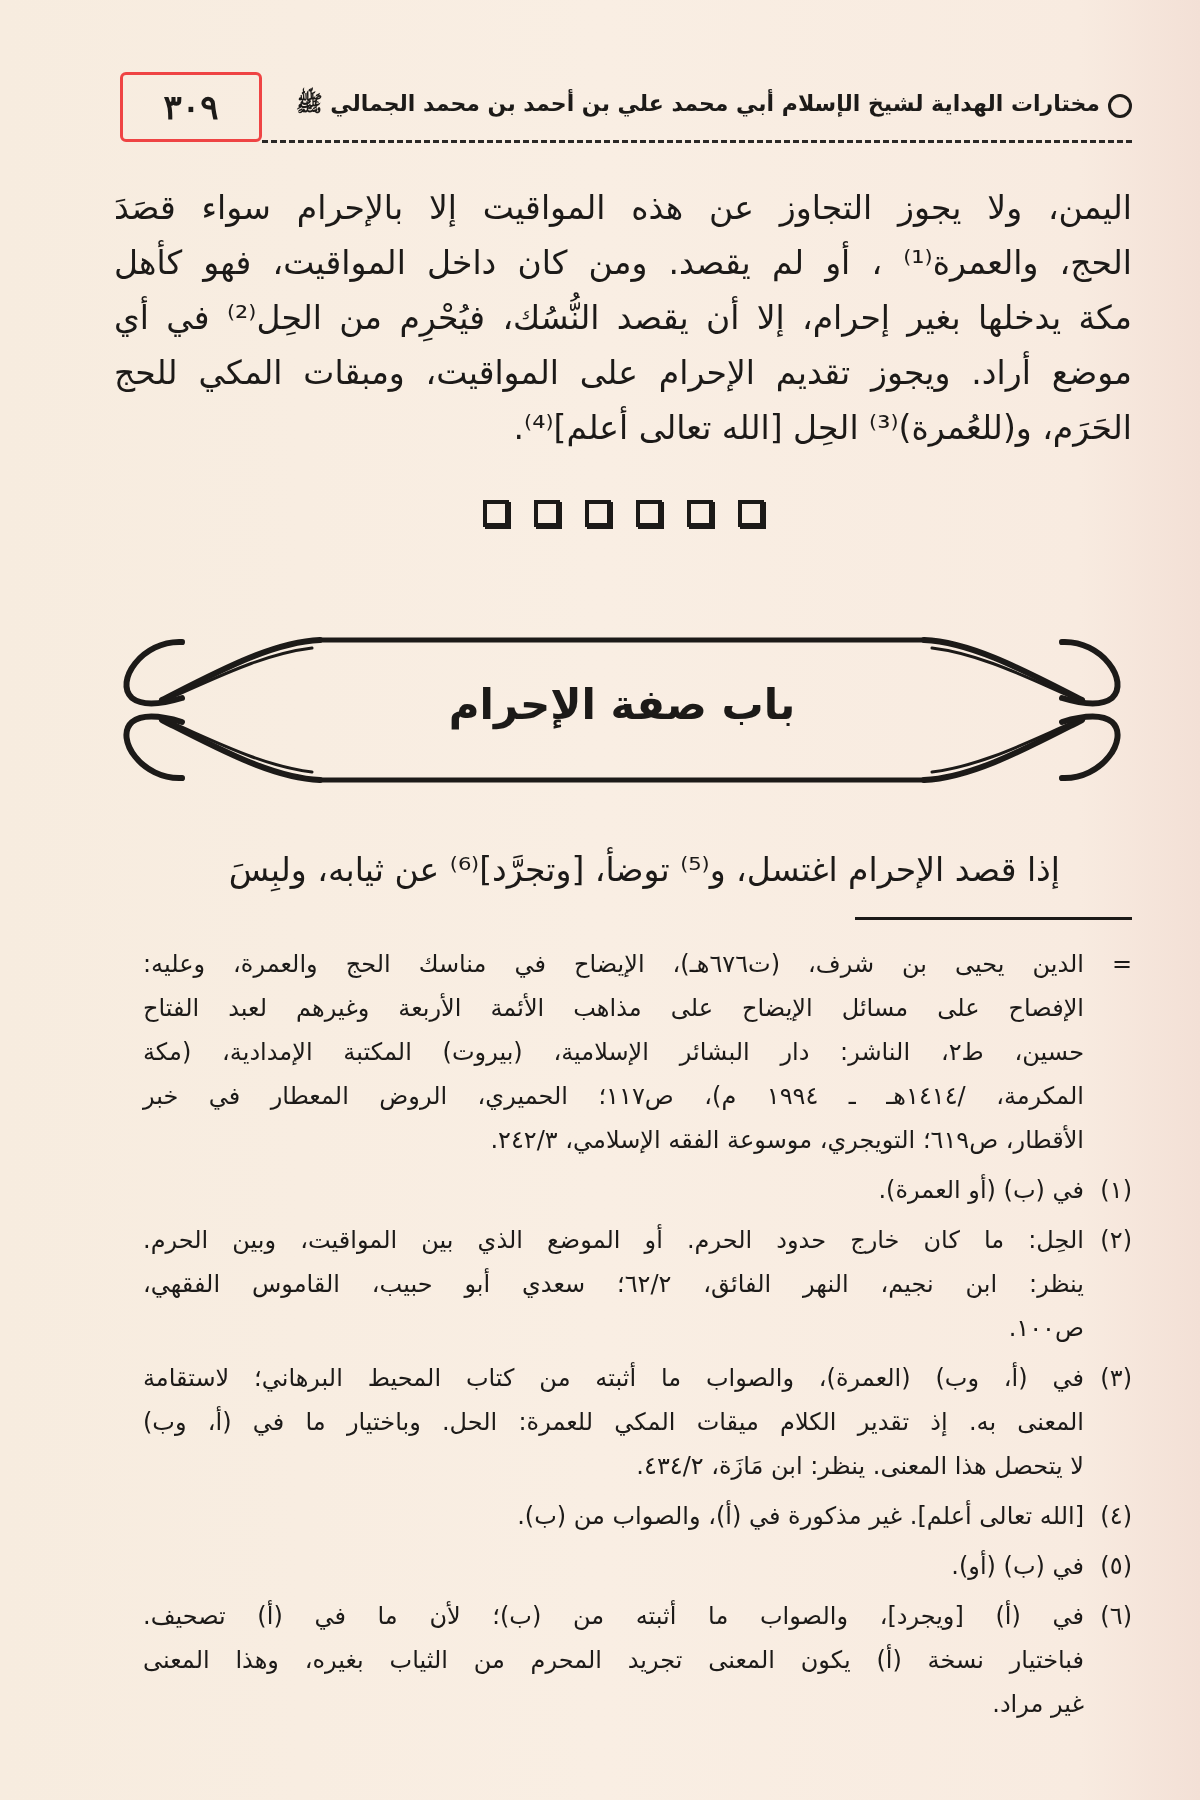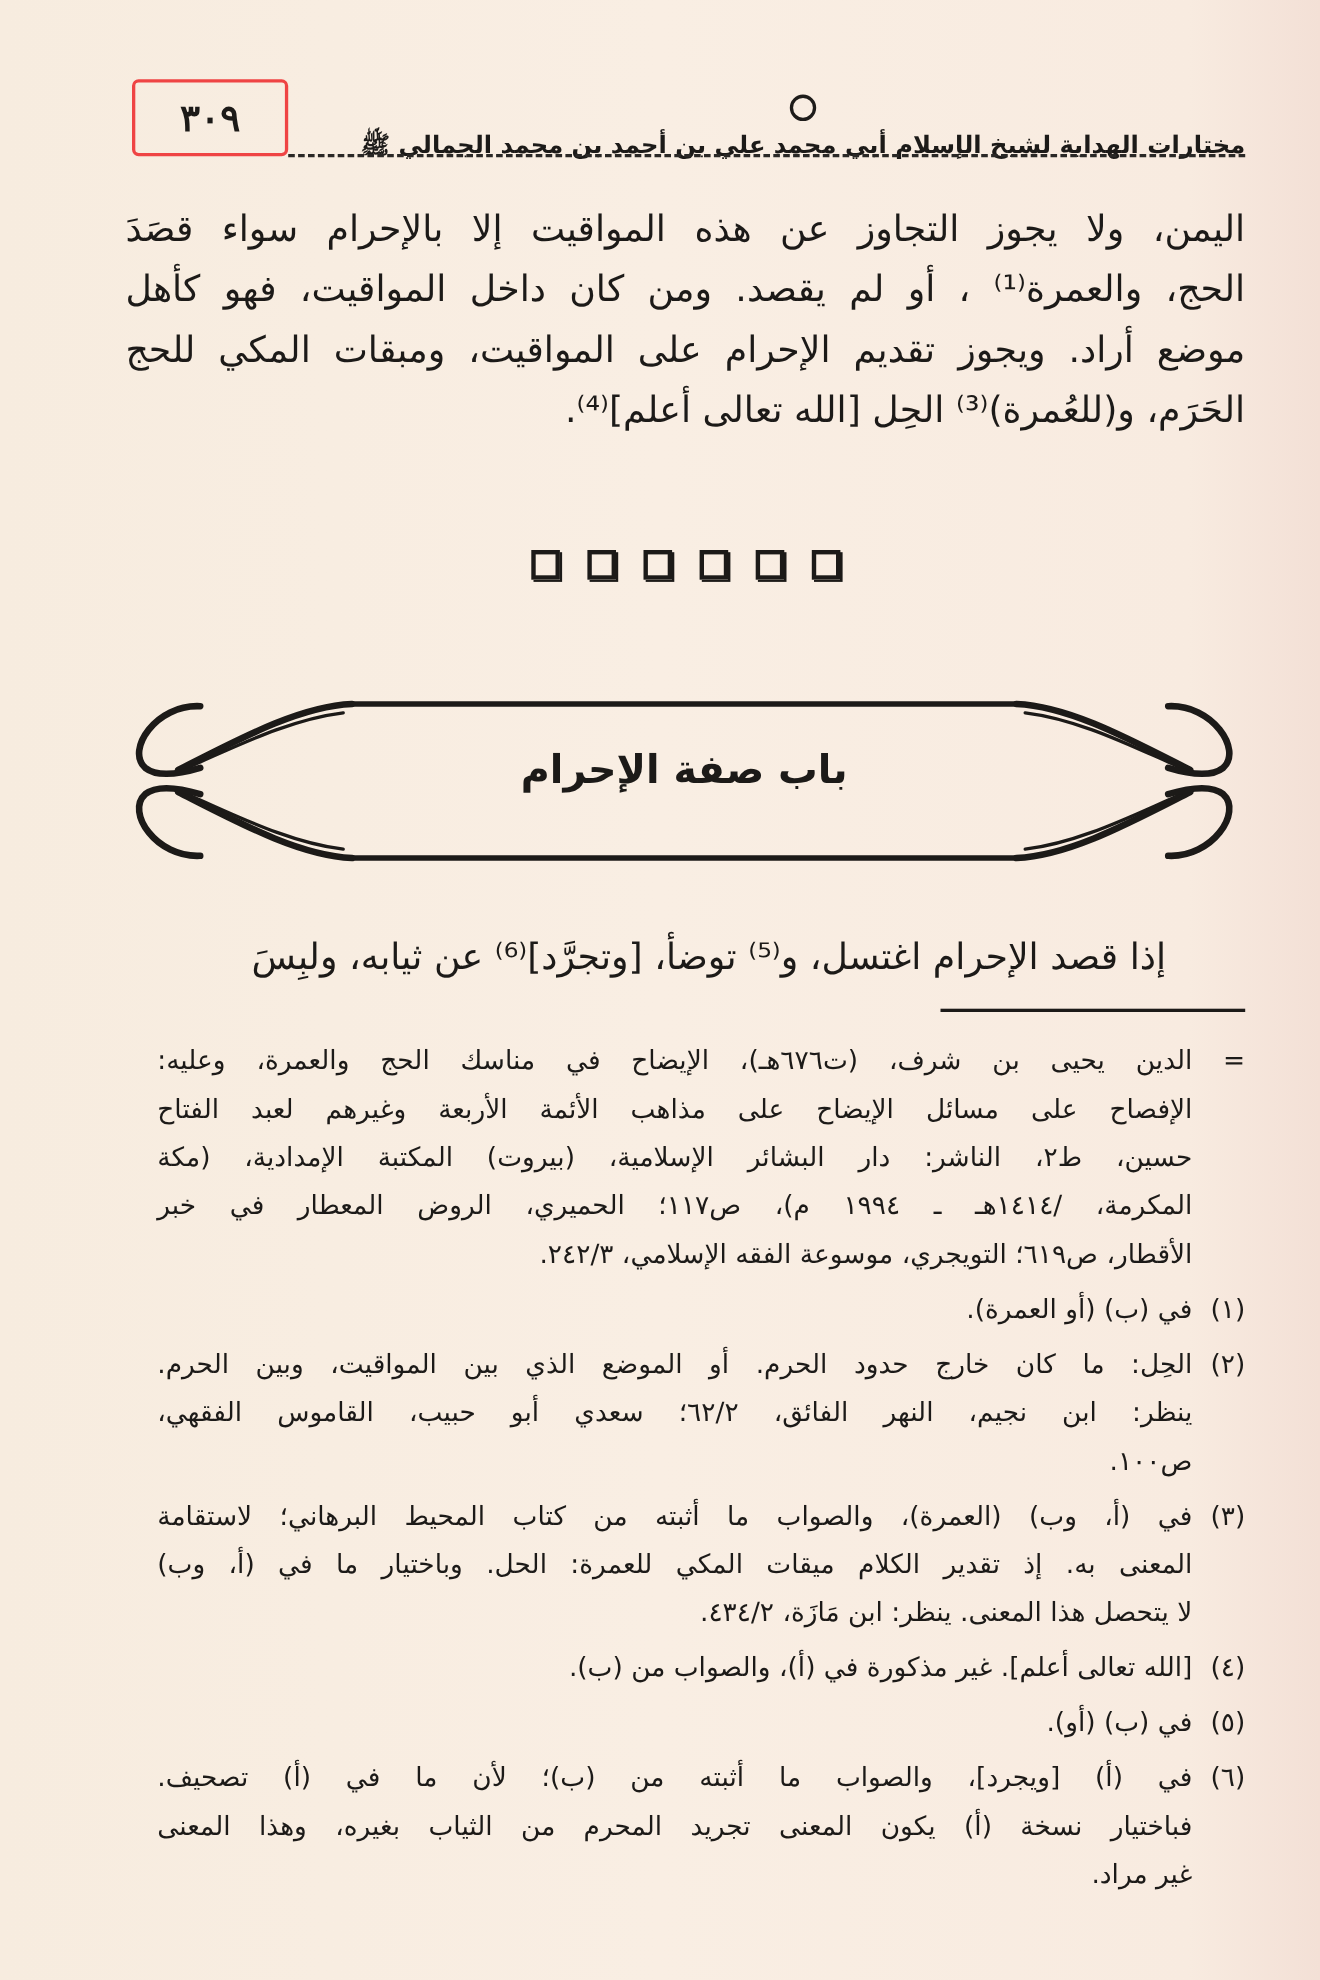--- a/index.html
+++ b/index.html
@@ -16,21 +16,21 @@
   .page-num-box {
     position: absolute; left: 120px; top: 72px; width: 142px; height: 70px;
     border: 3px solid #ef4444; border-radius: 6px;
     display: flex; align-items: center; justify-content: center;
     font-size: 34px; font-weight: bold; direction: rtl;
   }
   .running-title {
     position: absolute; right: 68px; top: 86px; height: 40px;
     display: flex; align-items: center; direction: rtl; gap: 8px;
     font-size: 22px; font-weight: bold; white-space: nowrap;
-    font-family: "DejaVu Sans", sans-serif; letter-spacing: -0.5px; flex-direction: column;
+    font-family: "DejaVu Sans", sans-serif; letter-spacing: -0.5px;
   }
   .circle-icon {
     width: 24px; height: 24px; border: 3px solid #1e1c1a; border-radius: 50%;
     display: inline-block; flex: none;
   }
   .header-rule {
     position: absolute; left: 262px; right: 68px; top: 140px; height: 0;
     border-top: 3px dashed #2a2826;
   }
 
@@ -49,21 +49,21 @@
   .square {
     width: 26px; height: 27px; border: 4px solid #1c1a18;
     box-shadow: 2px 2px 0 #1c1a18; background: transparent;
   }
 
   
   .banner { position: absolute; left: 122px; top: 632px; width: 1000px; height: 156px; }
   .banner svg { position: absolute; left: 0; top: 0; }
   .banner-title {
     position: absolute; left: 0; right: 0; top: 48px; text-align: center;
-    direction: rtl; font-size: 36px; font-weight: bold;
+    direction: rtl; font-size: 42px; font-weight: bold;
     font-family: "DejaVu Sans", sans-serif;
   }
 
   .footnote-rule {
     position: absolute; left: 855px; width: 277px; top: 917px; height: 0;
     border-top: 3px solid #1c1a18;
   }
   .footnotes {
     position: absolute; left: 114px; width: 1018px; top: 942px; direction: rtl;
     font-size: 24px; line-height: 44px; font-family: "DejaVu Sans", sans-serif;
@@ -85,20 +85,21 @@
   </div>
   <div class="running-title">
     <span class="circle-icon"></span>
     <span>مختارات الهداية لشيخ الإسلام أبي محمد علي بن أحمد بن محمد الجمالي ﷺ</span>
   </div>
   <div class="header-rule"></div>
 
   <div class="body-block" style="top:180px;">
     <span class="body-line">اليمن، ولا يجوز التجاوز عن هذه المواقيت إلا بالإحرام سواء قصَدَ</span>
     <span class="body-line">الحج، والعمرة⁽¹⁾ ، أو لم يقصد. ومن كان داخل المواقيت، فهو كأهل</span>
+    <span class="body-line">مكة يدخلها بغير إحرام، إلا أن يقصد النُّسُك، فيُحْرِم من الحِل⁽²⁾ في أي</span>
     <span class="body-line">موضع أراد. ويجوز تقديم الإحرام على المواقيت، ومبقات المكي للحج</span>
     <span class="body-line last">الحَرَم، و(للعُمرة)⁽³⁾ الحِل [الله تعالى أعلم]⁽⁴⁾.</span>
   </div>
 
   <div class="squares">
     <span class="square"></span>
     <span class="square"></span>
     <span class="square"></span>
     <span class="square"></span>
     <span class="square"></span>

